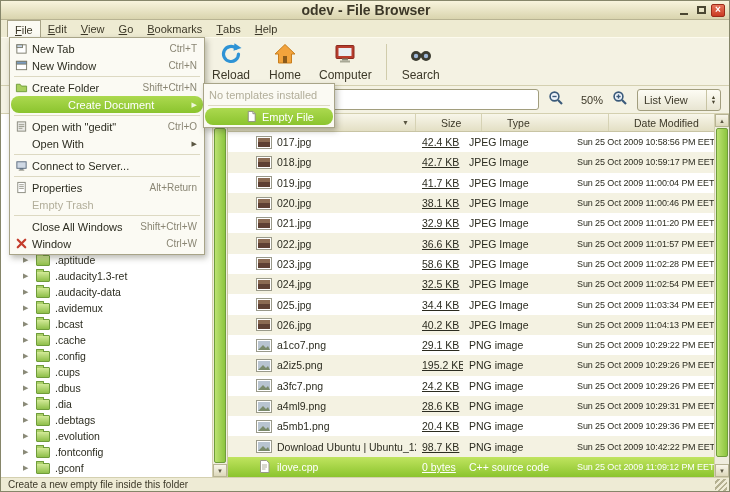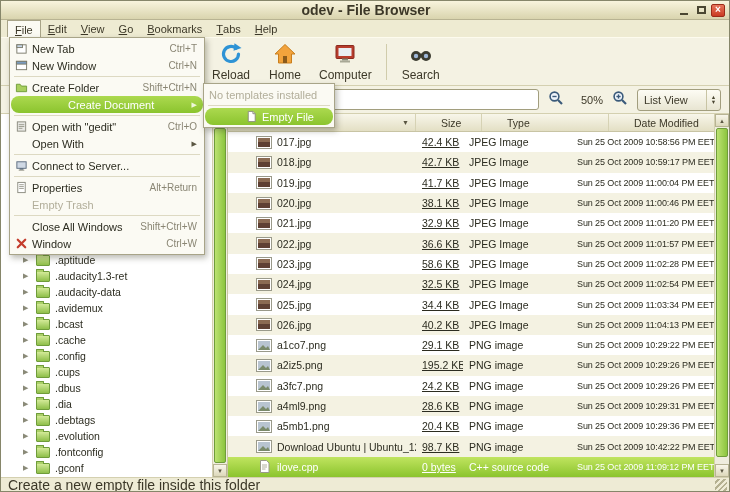--- a/index.html
+++ b/index.html
@@ -93,21 +93,21 @@
   .cell { padding:0 6px; white-space:nowrap; overflow:hidden; flex:none; }
   .cell.c0 { width:188px; display:flex; align-items:center; gap:5px; padding-left:28px; }
   .cell.c1 { width:47px;text-decoration:underline; } .cell.c2 { width:108px; }
   .cell.c3 { flex:1; font-size:9px; letter-spacing:-0.1px; }
   .ficon { width:16px; height:13px; flex:none; display:inline-block; }
   .ficon svg { width:16px; height:13px; display:block; }
 
   
   .statusbar { position:absolute; left:0; right:0; bottom:0; height:14px; background:#eeebd5;
                border-top:1px solid #d4d0b0; display:flex; align-items:center;
-               font-size:14px; color:#3c3828; padding:0 2px 0 7px; }
+               font-size:10px; color:#3c3828; padding:0 2px 0 7px; }
   .grip { margin-left:auto; width:12px; height:12px;
           background:repeating-linear-gradient(135deg,transparent 0 2px,#b4b090 2px 4px); }
 
   
   .popup { position:absolute; background:#fbfaf3; border:1px solid #a8a488;
            box-shadow:2px 3px 6px rgba(60,60,40,.35); z-index:20; padding:2px 1px; font-size:11px; }
   .file-menu { left:8px; top:36px; width:196px; }
   .submenu { left:202px; top:82px; width:132px; }
   .menu-item { height:17px; display:flex; align-items:center; padding:0 6px 0 4px; color:#2c2c20;justify-content:center; }
   .mi-icon { width:17px; height:14px; flex:none; display:flex; align-items:center; }

